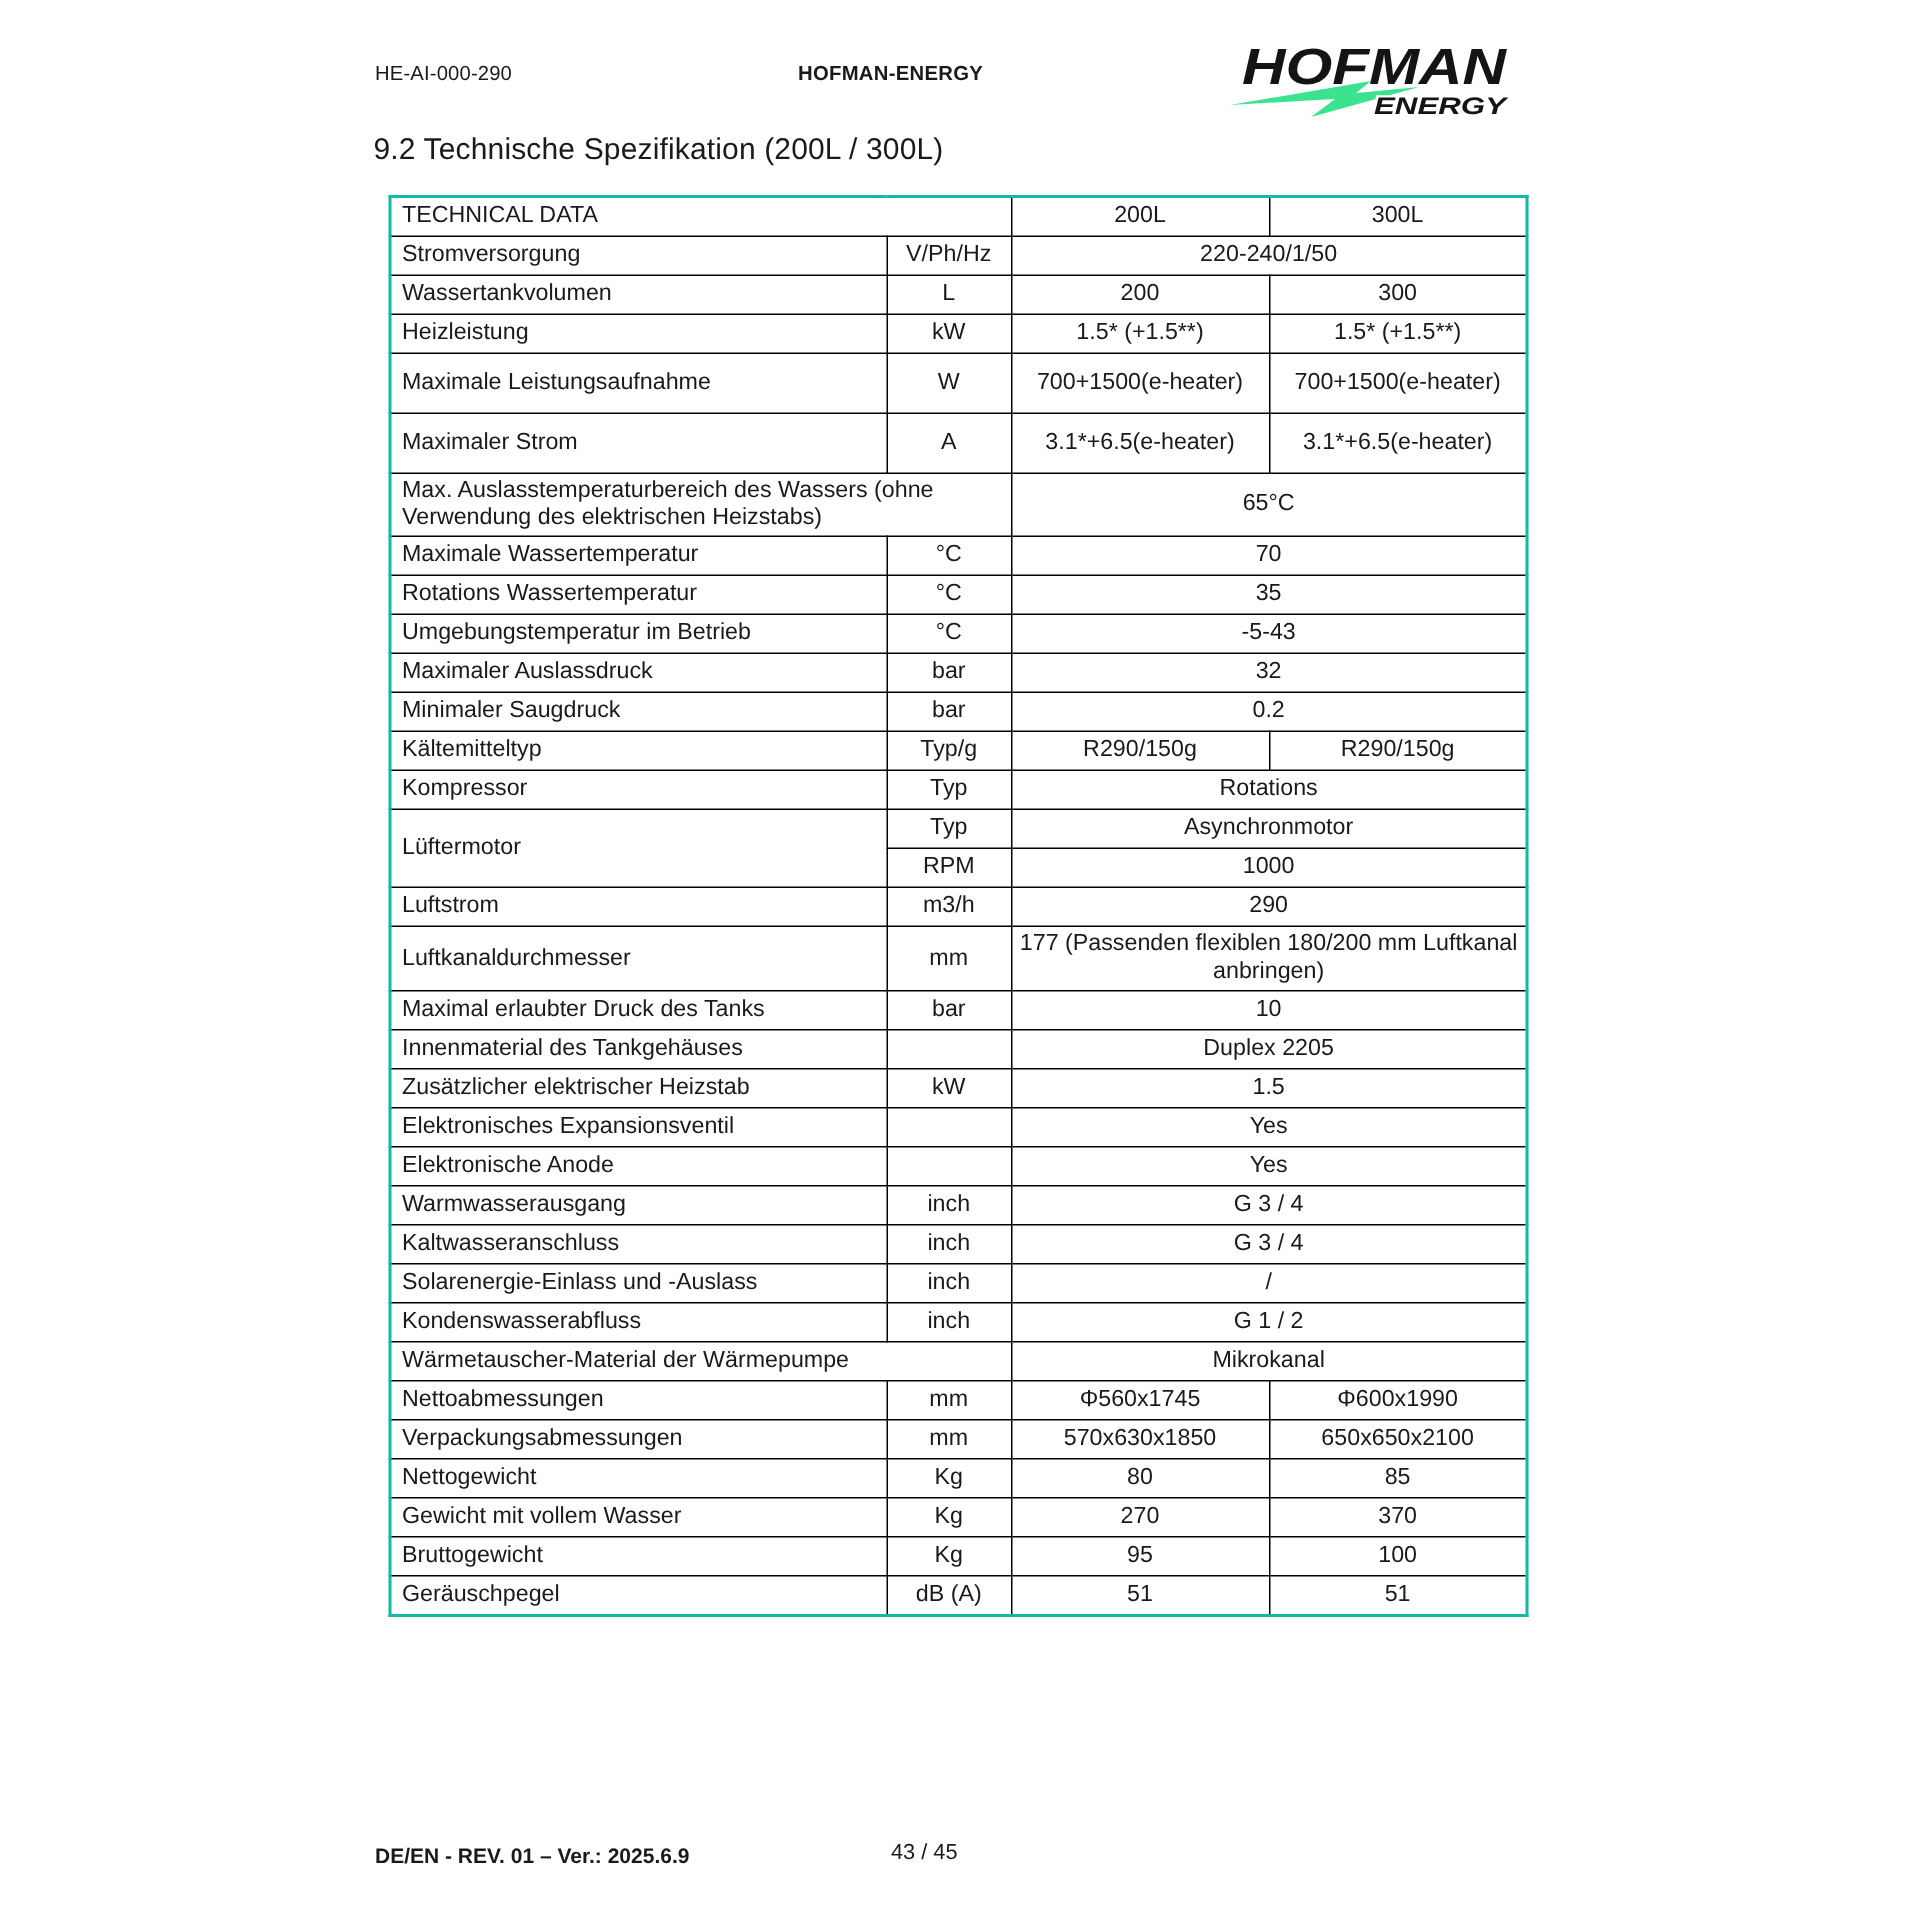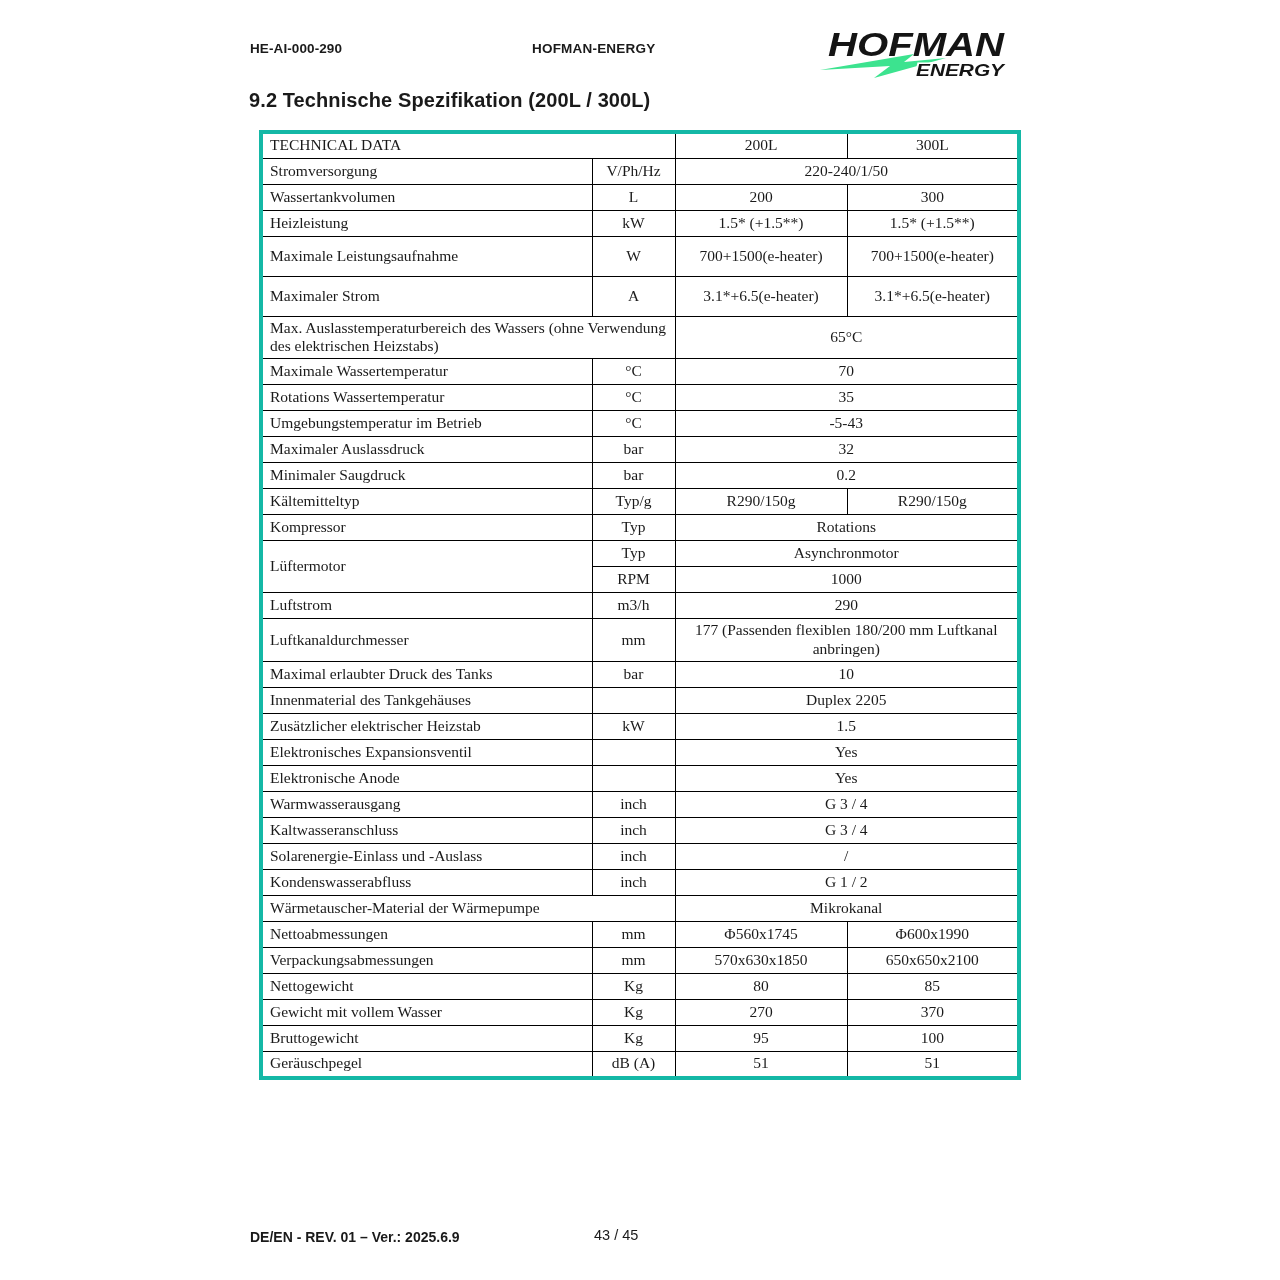--- a/index.html
+++ b/index.html
@@ -5,40 +5,39 @@
   * { margin:0; padding:0; box-sizing:border-box; }
   html,body { width:1280px; height:1280px; background:#ffffff; }
   body {
     font-family:"Liberation Sans", sans-serif;
     color:#1a1a1a;
     position:relative;
     overflow:hidden;
   }
   .doc-number {
     position:absolute; left:250px; top:41px;
-    font-size:13.5px; font-weight:bold; letter-spacing:0.1px;
+    font-size:13.5px; font-weight:normal; letter-spacing:0.1px;
   }
   .header-center {
     position:absolute; left:532px; top:41px;
     font-size:13.5px; font-weight:bold; letter-spacing:0.2px;
   }
   .logo {
     position:absolute; left:816px; top:16px; width:198px; height:68px;
   }
   .section-title {
     position:absolute; left:249px; top:89px;
-    font-size:20px; font-weight:bold; letter-spacing:0.1px;
+    font-size:20px; font-weight:normal; letter-spacing:0.1px;
   }
   .spec-table {
     position:absolute; left:259px; top:130px; width:758px;
     border-collapse:collapse;
     table-layout:fixed;
-    border:4px solid #14b8a6;
+    border:2px solid #14b8a6;
     font-size:15.5px;
-    font-family:Liberation Serif, serif;
   }
   .spec-table td {
     border:1.5px solid #000;
     padding:2px 7px;
     height:26px;
     line-height:1.22;
     vertical-align:middle;
   }
   .spec-table td.a-l { text-align:left; }
   .spec-table td.a-c { text-align:center; padding-left:2px; padding-right:2px; }

